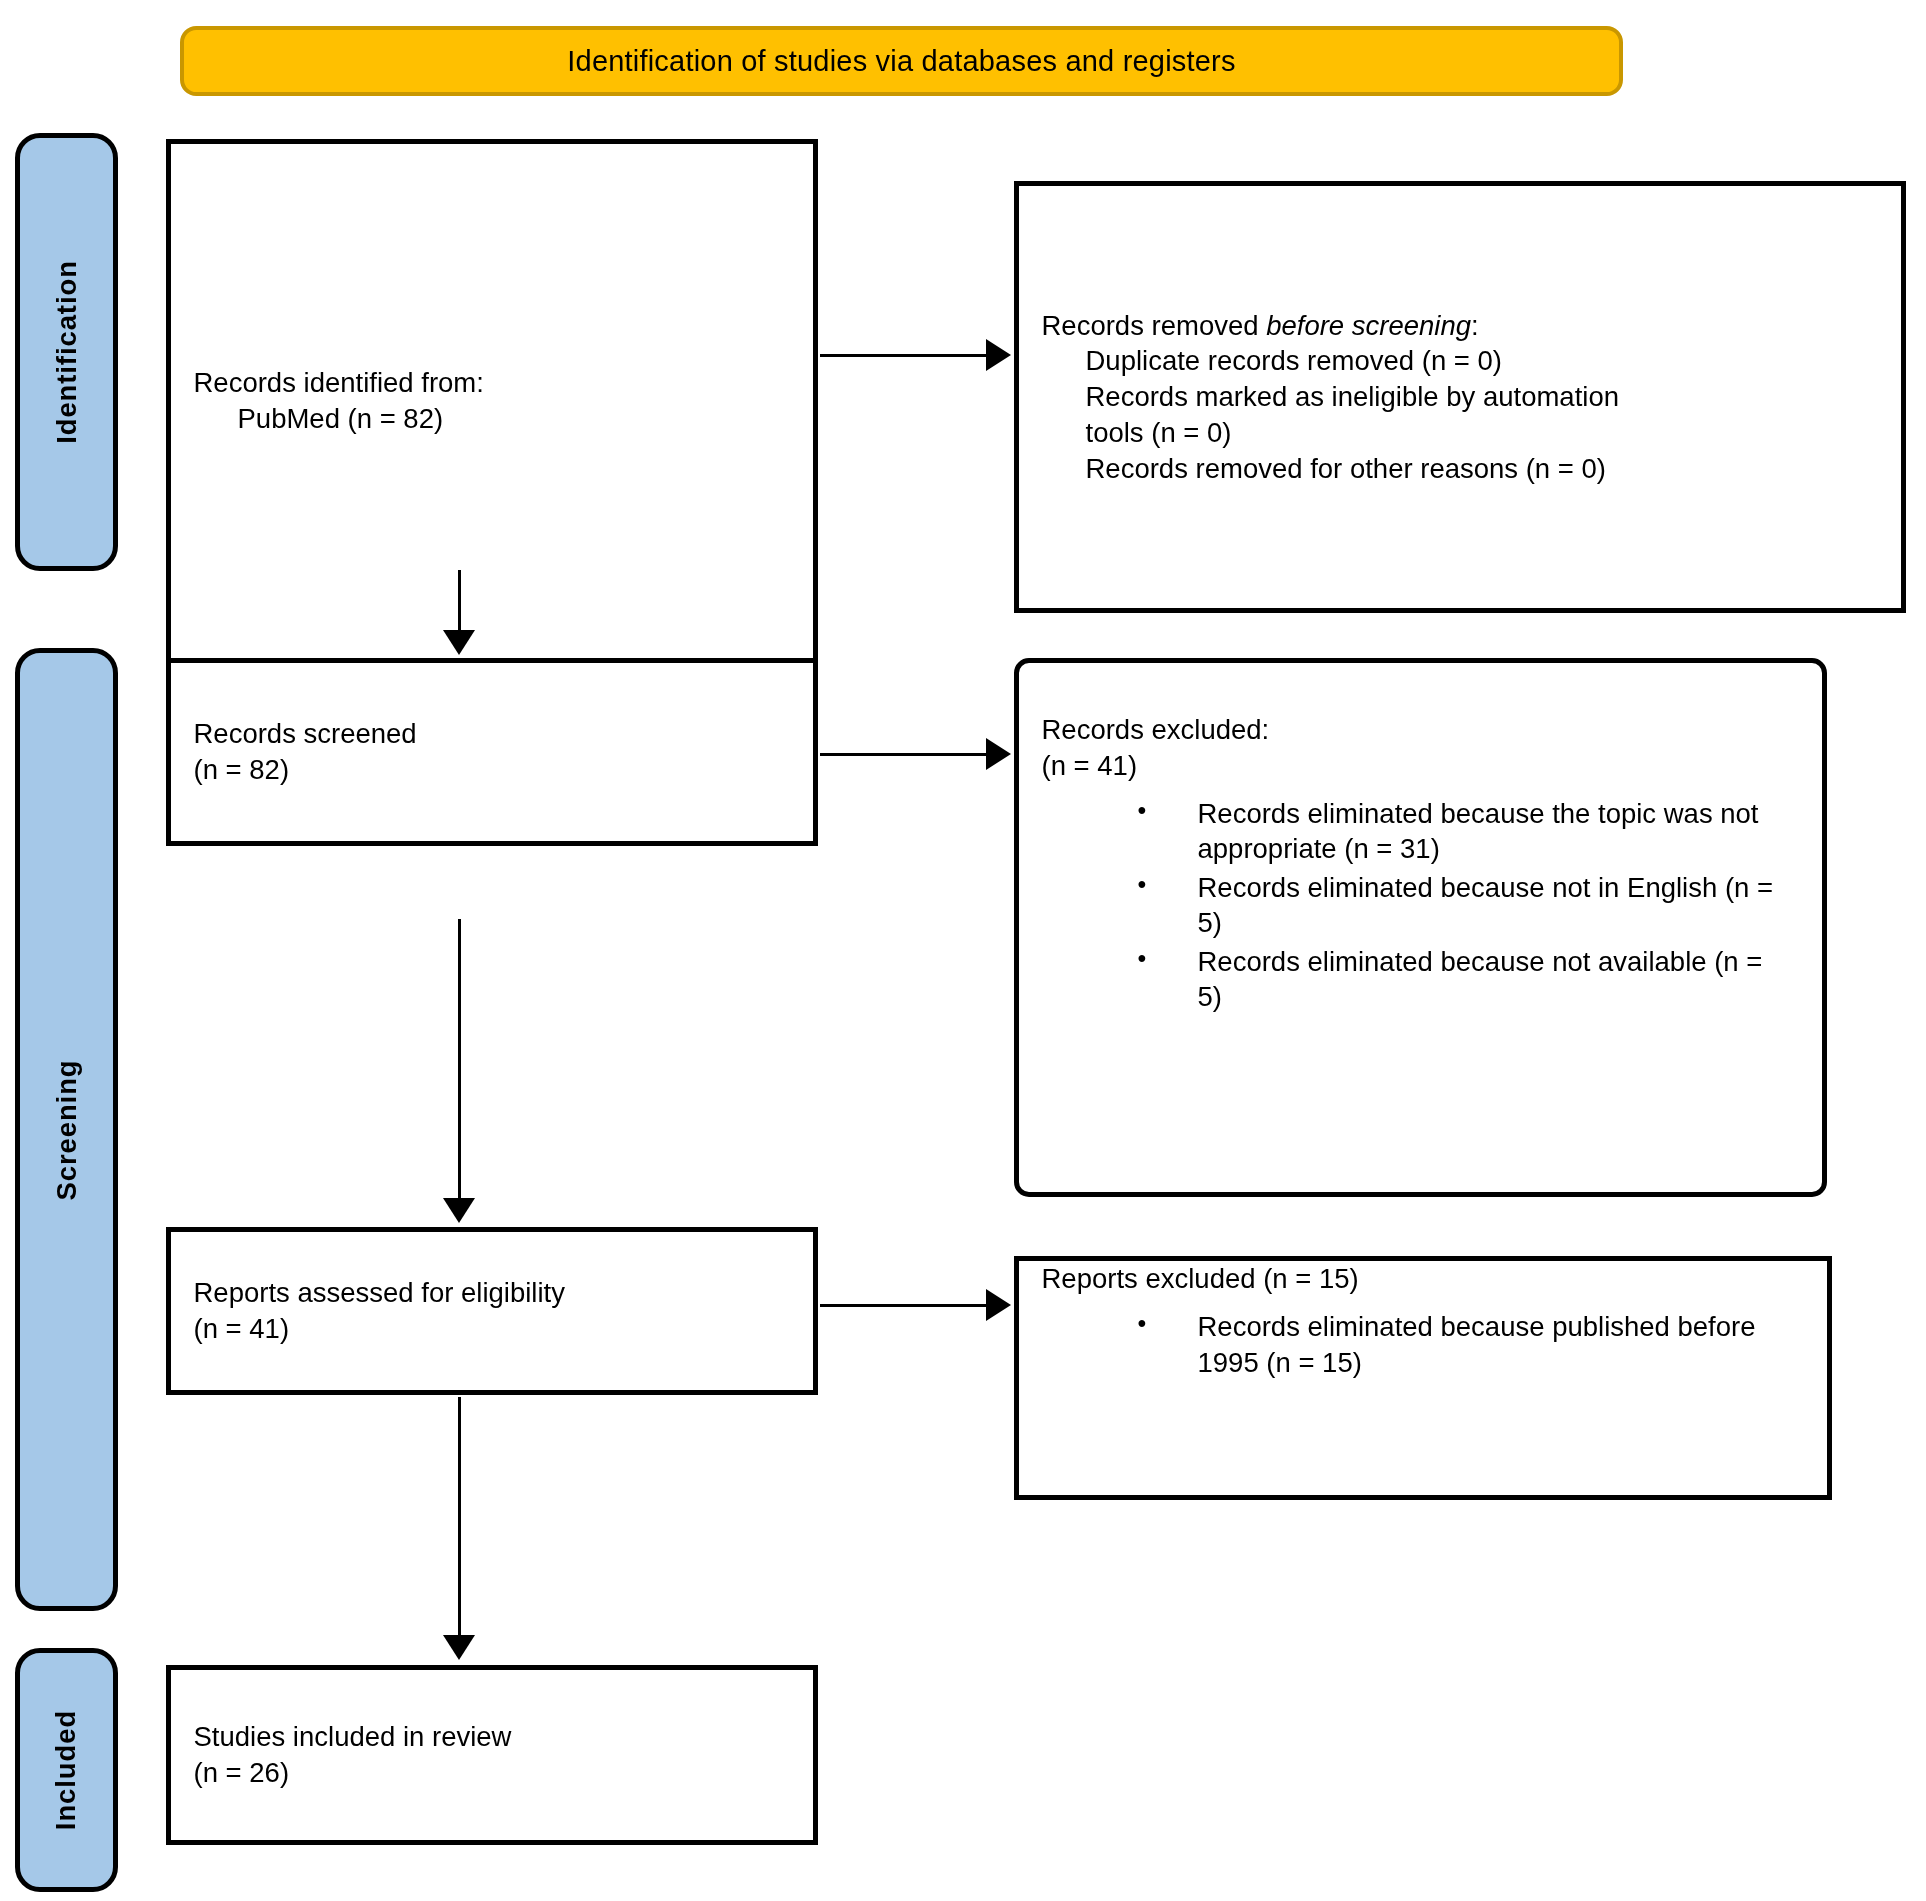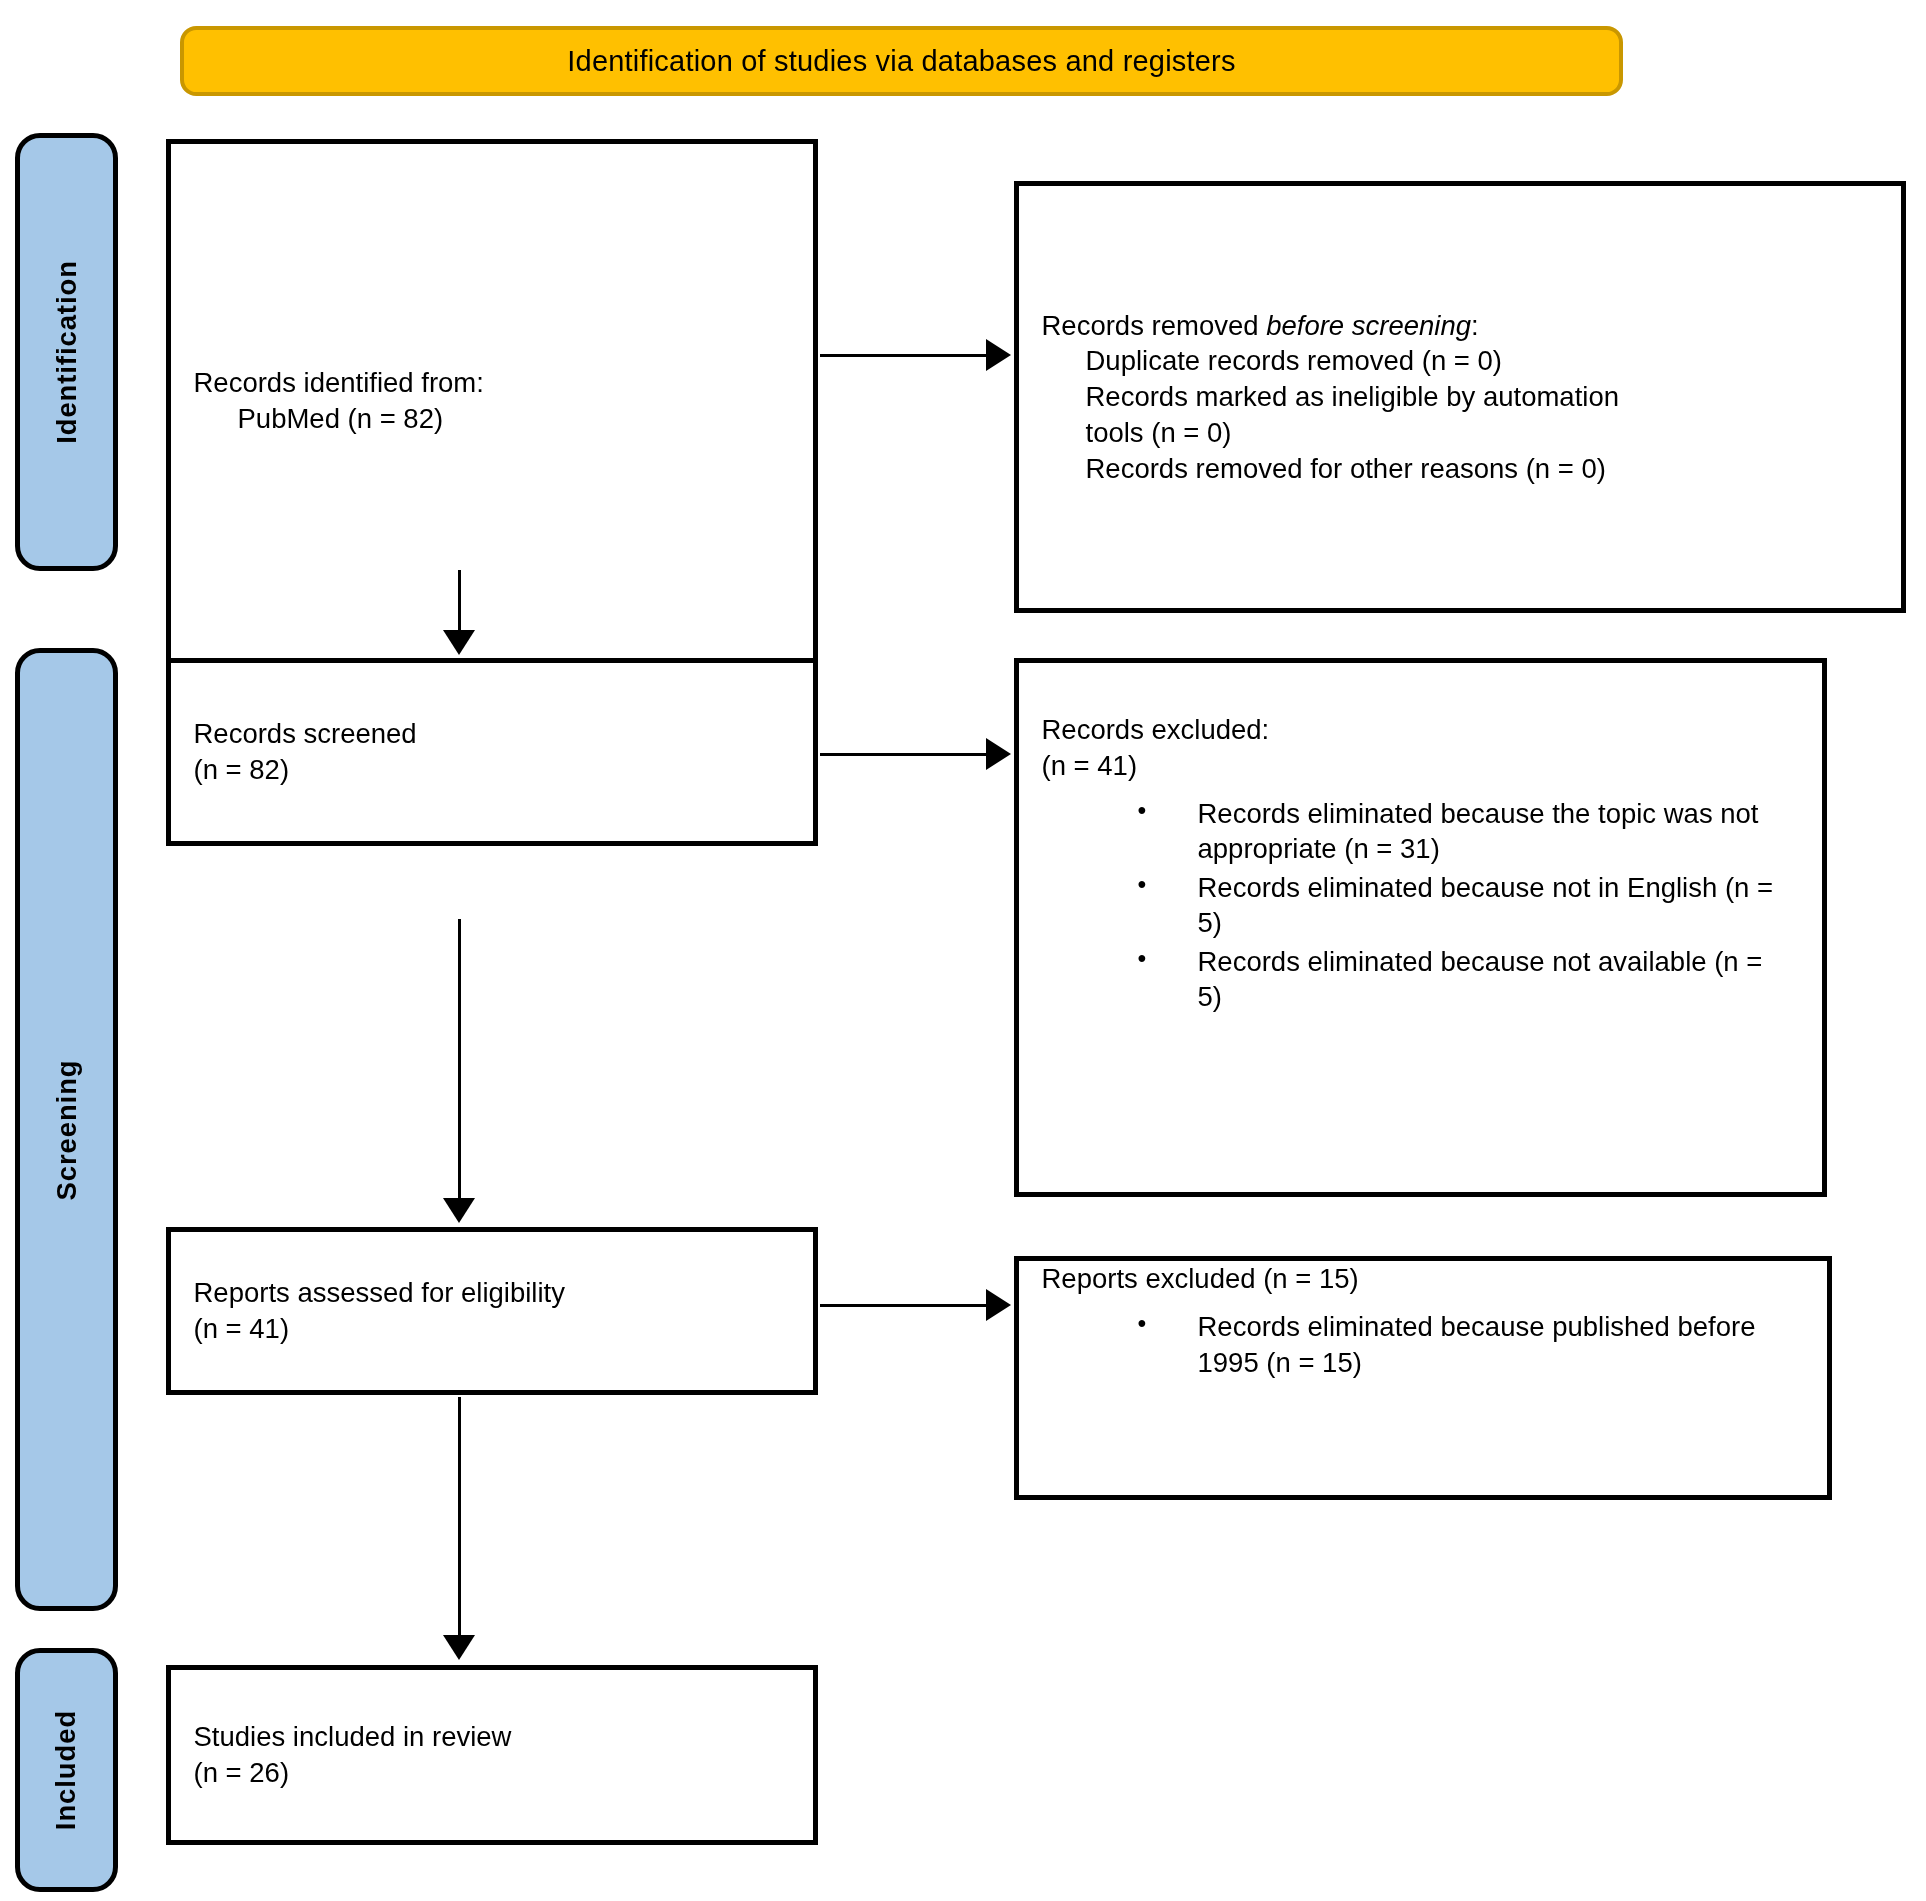--- a/index.html
+++ b/index.html
@@ -193,21 +193,21 @@
     <div class="head"></div>
   </div>
 
   <div class="box" style="left:166px; top:658px; width:652px; height:188px;">
     <div class="box-inner">
       <div class="box-line">Records screened</div>
       <div class="box-line">(n = 82)</div>
     </div>
   </div>
 
-  <div class="box" style="left:1014px; top:658px; width:813px; height:539px; justify-content:flex-start;">
+  <div class="box" style="left:1014px; top:658px; width:813px; height:539px; justify-content:flex-start;border-radius:15px;">
     <div class="box-inner" style="padding-top:49px;">
       <div class="box-line">Records excluded:</div>
       <div class="box-line">(n = 41)</div>
       <ul class="bullet-list">
         <li class="bullet-item">Records eliminated because the topic was not appropriate (n = 31)</li>
         <li class="bullet-item">Records eliminated because not in English (n = 5)</li>
         <li class="bullet-item">Records eliminated because not available (n = 5)</li>
       </ul>
     </div>
   </div>

